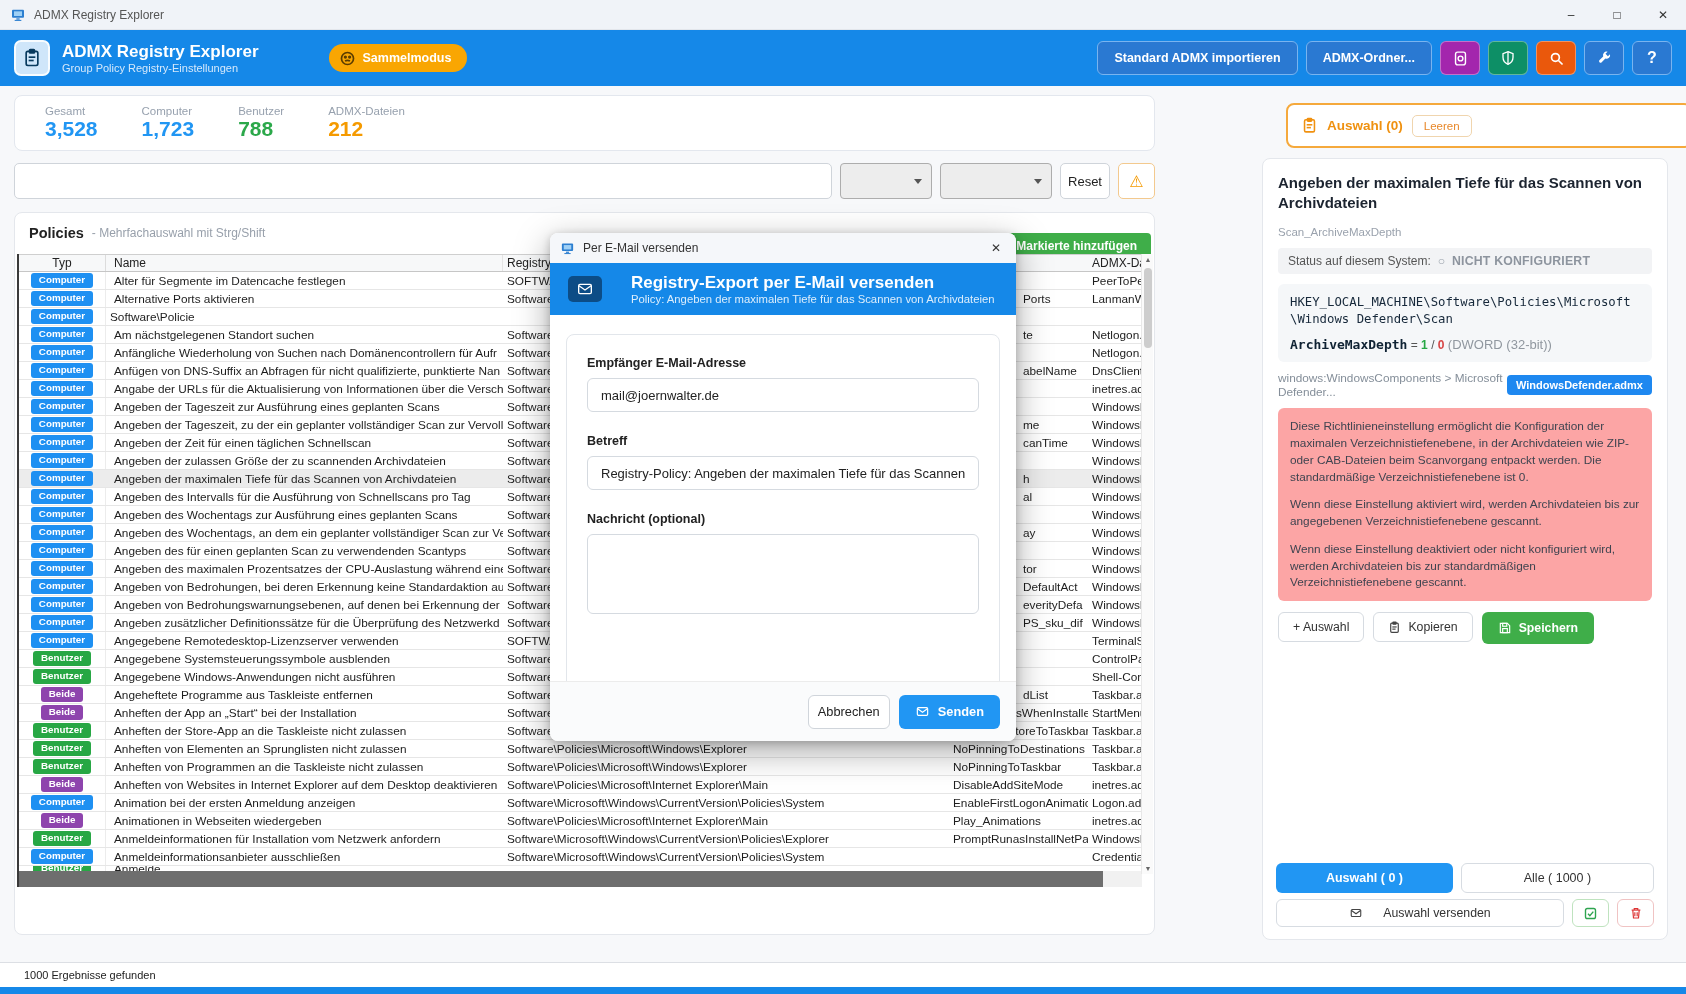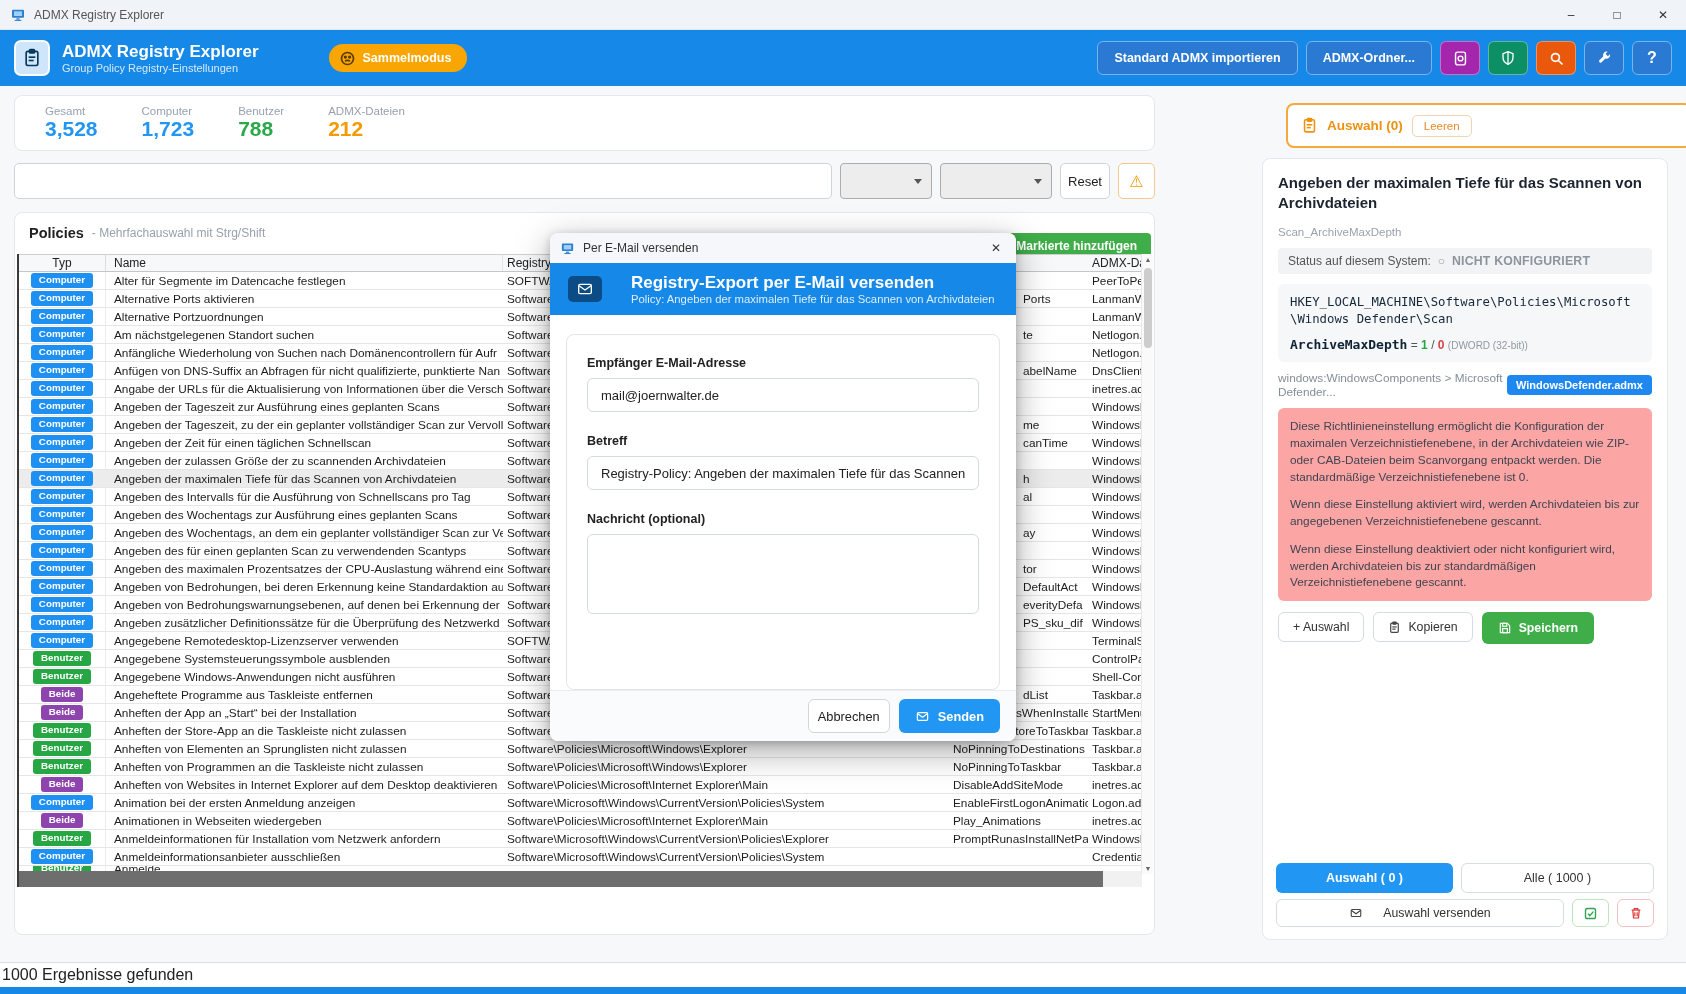--- a/index.html
+++ b/index.html
@@ -82,60 +82,60 @@
   .m-close { margin-left:auto; width:40px; height:30px; display:flex; align-items:center; justify-content:center; font-size:12px; color:#333; cursor:default; }
   .m-header { height:52px; background:#1588e8; display:flex; align-items:center; padding:0 18px; gap:29px; }
   .m-env { width:34px; height:26px; background:#0c4c86; border-radius:5px; display:flex; align-items:center; justify-content:center; }
   .m-header .m1 { color:#fff; font-size:17px; font-weight:bold; line-height:1.2; }
   .m-header .m2 { color:rgba(255,255,255,.85); font-size:11.3px; }
   .m-card { position:absolute; left:16px; right:16px; top:101px; height:356px; border:1px solid #e2e6eb; border-radius:8px; padding:21px 20px; background:#fff; }
   .f-label { font-size:12.5px; font-weight:bold; color:#222; margin-bottom:8px; }
   .f-input { width:100%; height:34px; border:1px solid #d5dae0; border-radius:6px; padding:0 13px; font-size:13px; color:#222; font-family:"Liberation Sans",sans-serif; }
   .f-area { width:100%; height:80px; border:1px solid #d5dae0; border-radius:6px; padding:8px 13px; font-size:13px; resize:none; font-family:"Liberation Sans",sans-serif; }
   .f-gap { height:22px; }
-  .m-footer { position:absolute; left:0; right:0; bottom:0; height:51px; background:#fafbfc; border-top:1px solid #ececec; display:flex; align-items:center; justify-content:flex-end; gap:9px; padding:0 16px;margin-top:36px; }
+  .m-footer { position:absolute; left:0; right:0; bottom:0; height:60px; background:#fafbfc; border-top:1px solid #ececec; display:flex; align-items:center; justify-content:flex-end; gap:9px; padding:0 16px;margin-top:36px; }
   .btn-cancel { width:82px; height:34px; background:#fff; border:1px solid #d0d5db; border-radius:6px; font-size:12.8px; color:#222; cursor:default; font-family:"Liberation Sans",sans-serif; }
   .btn-send { height:34px; background:#2196f3; border:none; border-radius:6px; color:#fff; font-size:12.8px; font-weight:bold; padding:0 16px; display:flex; align-items:center; gap:8px; cursor:default; font-family:"Liberation Sans",sans-serif; }
 
   
   .sel-card { position:absolute; left:1262px; top:103px; width:406px; height:45px; background:#fff; border:2px solid #f5a93c; border-radius:8px; display:flex; align-items:center; padding:0 13px; gap:9px;margin-left:24px; }
   .sel-card .sc-title { font-size:13.5px; font-weight:bold; color:#ef9110; }
   .btn-clear { padding:4px 11px; background:#fff; border:1px solid #f0d5ae; border-radius:5px; color:#e8882a; font-size:11.5px; cursor:default; font-family:"Liberation Sans",sans-serif; }
   .detail-card { position:absolute; left:1262px; top:158px; width:406px; height:782px; background:#fff; border:1px solid #e4e7ec; border-radius:8px; padding:14px 15px; }
   .d-title { font-size:15px; font-weight:bold; color:#1c2430; line-height:1.3; }
   .d-id { font-size:11.5px; color:#9aa2ad; margin-top:14px; }
   .d-status { margin-top:10px; background:#f2f3f5; border-radius:4px; padding:6px 10px; display:flex; align-items:center; gap:7px; font-size:12px; color:#555; }
   .d-status .circ { color:#98a0aa; font-size:12px; }
   .d-status .sv { font-weight:bold; color:#8d949e; font-size:12.3px; letter-spacing:.2px; }
   .reg-box { margin-top:10px; background:#f5f7f9; border-radius:6px; padding:10px 12px; }
   .reg-path { font-family:"DejaVu Sans Mono", monospace; font-size:12.3px; color:#16283a; line-height:1.4; word-break:break-all; }
   .reg-val { margin-top:9px; font-size:12px; color:#555; }
   .reg-val .vn { font-family:"DejaVu Sans Mono", monospace; font-weight:bold; font-size:13px; color:#0f2233; }
   .reg-val .on { color:#27a744; font-weight:bold; }
   .reg-val .off { color:#d64545; font-weight:bold; }
-  .reg-val .vt { font-size:10px; color:#90979f; }
+  .reg-val .vt { font-size:13px; color:#90979f; }
   .d-crumb { margin-top:9px; display:flex; align-items:center; font-size:11.8px; color:#848e99; }
   .admx-badge { margin-left:auto; background:#1e88f0; color:#fff; font-size:11px; font-weight:bold; padding:4px 9px; border-radius:4px; cursor:default; }
   .d-desc { margin-top:9px; background:#fca5a5; border-radius:6px; padding:10px 12px; }
   .d-desc p { font-size:11.8px; color:#3f4450; line-height:1.42; }
   .d-desc p + p { margin-top:11px; }
   .d-btns { margin-top:11px; display:flex; gap:9px; }
   .btn-lite { height:30px; background:#fff; border:1px solid #d6dbe1; border-radius:6px; font-size:12.3px; color:#333; padding:0 14px; display:flex; align-items:center; gap:7px; cursor:default; font-family:"Liberation Sans",sans-serif; }
   .btn-save { height:32px; background:#3fae49; border:none; border-radius:6px; font-size:12.3px; font-weight:bold; color:#fff; padding:0 16px; display:flex; align-items:center; gap:7px; cursor:default; font-family:"Liberation Sans",sans-serif; }
   .d-footer { position:absolute; left:13px; right:13px; bottom:12px; }
   .tab-row { display:flex; gap:8px; }
   .tab-sel { flex:1; height:30px; background:#2196f3; border:none; border-radius:6px; color:#fff; font-size:12.5px; font-weight:bold; cursor:default; font-family:"Liberation Sans",sans-serif; }
   .tab-all { flex:1.08; height:30px; background:#fff; border:1px solid #d7dce2; border-radius:6px; color:#333; font-size:12.5px; cursor:default; font-family:"Liberation Sans",sans-serif; }
   .send-row { display:flex; gap:8px; margin-top:6px; }
   .btn-sendsel { flex:1; height:28px; background:#fff; border:1px solid #d7dce2; border-radius:6px; color:#333; font-size:12.3px; display:flex; align-items:center; justify-content:center; gap:20px; cursor:default; font-family:"Liberation Sans",sans-serif; }
   .btn-check { width:37px; height:28px; background:#fff; border:1px solid #bfe3bf; border-radius:6px; display:flex; align-items:center; justify-content:center; cursor:default; }
   .btn-trash { width:37px; height:28px; background:#fff; border:1px solid #f0c3c3; border-radius:6px; display:flex; align-items:center; justify-content:center; cursor:default; }
 
   
-  .statusbar { position:absolute; left:0; top:962px; width:1686px; height:25px; background:#fff; border-top:1px solid #dcdfe4; display:flex; align-items:center; padding-left:2px; font-size:16px; color:#222; }
+  .statusbar { position:absolute; left:0; top:962px; width:1686px; height:25px; background:#fff; border-top:1px solid #dcdfe4; display:flex; align-items:center; padding-left:24px; font-size:11px; color:#222; }
   .bluebar { position:absolute; left:0; top:987px; width:1686px; height:7px; background:#1588e8; }
 </style>
 </head>
 <body>
 
 <div class="app">
 
   <div class="titlebar">
     <svg width="16" height="16" viewBox="0 0 24 24">
         <rect x="3" y="4" width="18" height="12" rx="1.5" fill="#2d7fd0"></rect>
@@ -271,21 +271,20 @@
             <div class="c c-name">Alternative Ports aktivieren</div>
             <div class="c c-key">Software\Policie</div>
             <div class="c c-val clipped">Ports</div>
             <div class="c c-admx">LanmanWo</div>
           </div>
 
           <div class="trow">
             <div class="c c-typ">
               <span class="badge t-computer">Computer</span>
             </div>
-            <div class="c c-name">Alternative Portzuordnungen</div>
             <div class="c c-key">Software\Policie</div>
             <div class="c c-val"></div>
             <div class="c c-admx">LanmanWo</div>
           </div>
 
           <div class="trow">
             <div class="c c-typ">
               <span class="badge t-computer">Computer</span>
             </div>
             <div class="c c-name">Am nächstgelegenen Standort suchen</div>

